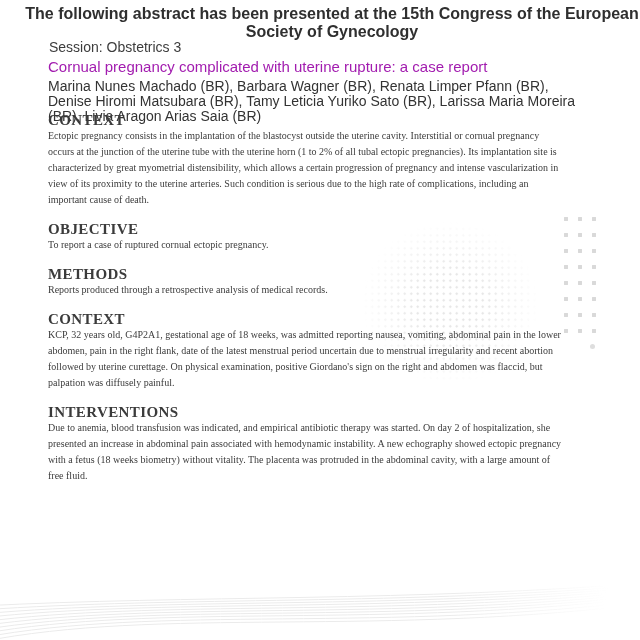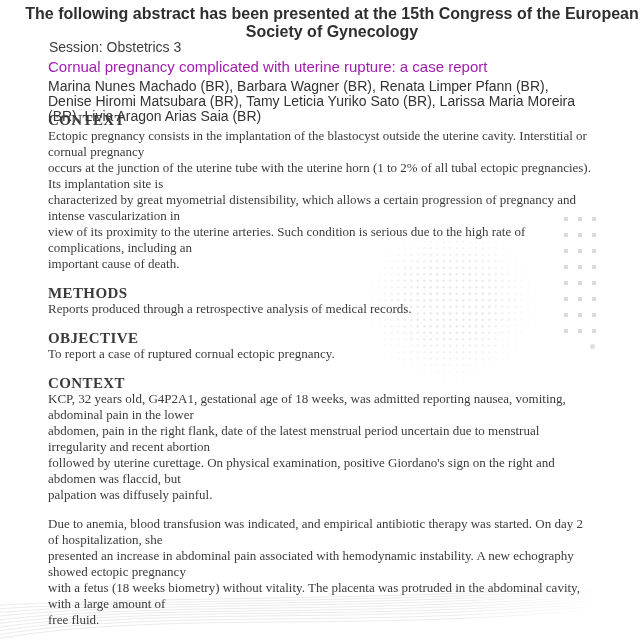--- a/index.html
+++ b/index.html
@@ -53,21 +53,21 @@
 
   .sections { position: absolute; left: 48px; top: 112px; width: 546px; }
   .sec { margin: 0 0 13px 0; }
   .sec h2 {
     font-family: "Liberation Serif", serif;
     font-size: 15px; font-weight: 700; letter-spacing: 0.4px;
     color: #3b3b3b; margin: 0; line-height: 16px;
   }
   .sec p {
     font-family: "Liberation Serif", serif;
-    font-size: 13px; color: #3b3b3b;
+    font-size: 10px; color: #3b3b3b;
     margin: 0; line-height: 16px;
     white-space: pre-line;
   }
 </style>
 </head>
 <body>
 
 <div class="page">
 
   <div class="decor halftone"></div>
@@ -98,35 +98,36 @@
     <div class="sections">
       <div class="sec">
         <h2>CONTEXT</h2>
         <p>Ectopic pregnancy consists in the implantation of the blastocyst outside the uterine cavity. Interstitial or cornual pregnancy
 occurs at the junction of the uterine tube with the uterine horn (1 to 2% of all tubal ectopic pregnancies). Its implantation site is
 characterized by great myometrial distensibility, which allows a certain progression of pregnancy and intense vascularization in
 view of its proximity to the uterine arteries. Such condition is serious due to the high rate of complications, including an
 important cause of death.</p>
       </div>
       <div class="sec">
+        <h2>OBJECTIVE</h2>
+        <p>To report a case of ruptured cornual ectopic pregnancy.</p>
+      </div>
+      <div class="sec">
         <h2>METHODS</h2>
         <p>Reports produced through a retrospective analysis of medical records.</p>
-      </div>
-      <div class="sec">
-        <h2>OBJECTIVE</h2>
-        <p>To report a case of ruptured cornual ectopic pregnancy.</p>
       </div>
       <div class="sec">
         <h2>CONTEXT</h2>
         <p>KCP, 32 years old, G4P2A1, gestational age of 18 weeks, was admitted reporting nausea, vomiting, abdominal pain in the lower
 abdomen, pain in the right flank, date of the latest menstrual period uncertain due to menstrual irregularity and recent abortion
 followed by uterine curettage. On physical examination, positive Giordano's sign on the right and abdomen was flaccid, but
 palpation was diffusely painful.</p>
       </div>
       <div class="sec">
+        <h2>INTERVENTIONS</h2>
         <p>Due to anemia, blood transfusion was indicated, and empirical antibiotic therapy was started. On day 2 of hospitalization, she
 presented an increase in abdominal pain associated with hemodynamic instability. A new echography showed ectopic pregnancy
 with a fetus (18 weeks biometry) without vitality. The placenta was protruded in the abdominal cavity, with a large amount of
 free fluid.</p>
       </div>
 
     </div>
   </div>
 
 </div>

